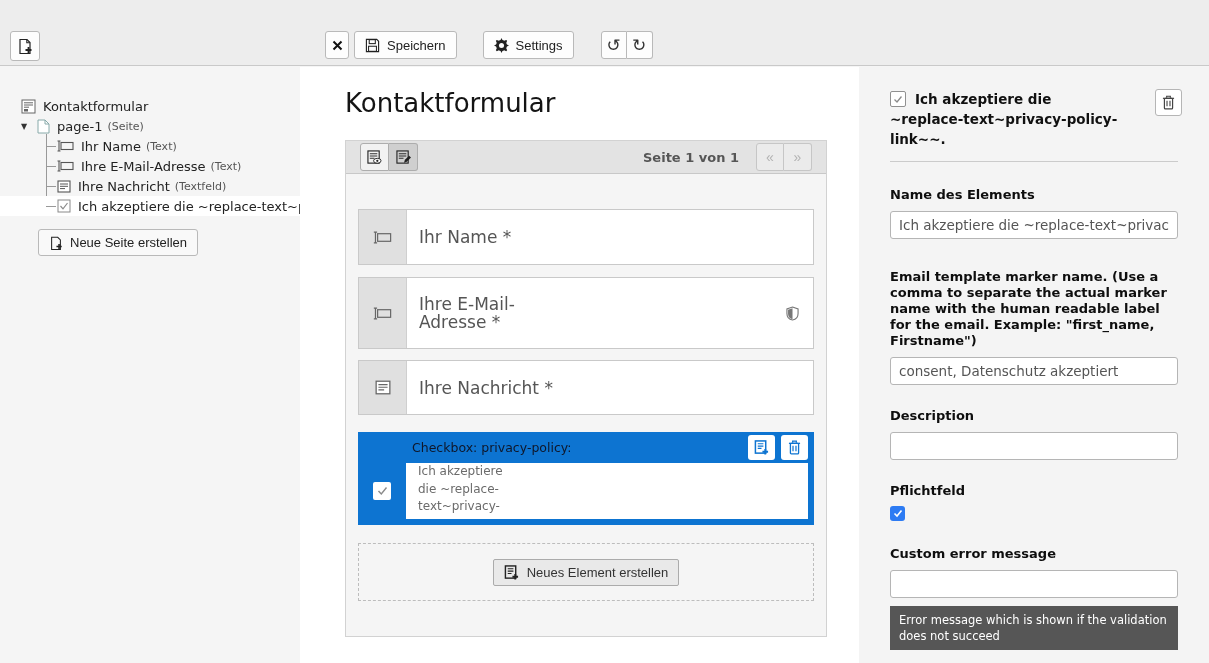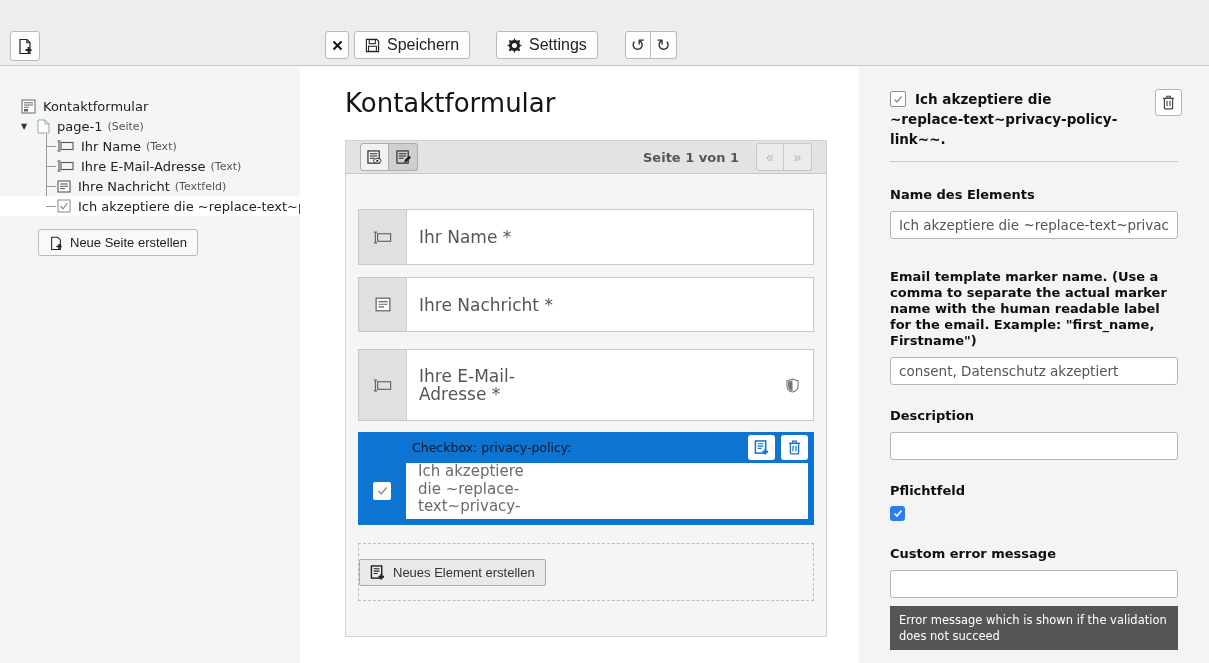--- a/index.html
+++ b/index.html
@@ -10,21 +10,21 @@
     font-family:"DejaVu Sans","Liberation Sans",sans-serif;
     color:#222;
   }
   svg { display:block; }
 
   
   .toolbar { position:absolute; left:0; top:0; width:100%; height:66px;
              background:#ededed; border-bottom:1px solid #c9c9c9; }
   .btn { background:#fdfdfd; border:1px solid #b9b9b9; border-radius:3px;
          display:inline-flex; align-items:center; gap:7px; height:28px;
-         padding:0 10px; font-size:16px; color:#222; cursor:default; }
+         padding:0 10px; font-size:13px; color:#222; cursor:default; }
   .new-form-btn { position:absolute; left:10px; top:31px; width:30px; height:30px;
                   justify-content:center; padding:0; }
   .toolbar-center { position:absolute; left:325px; top:31px; display:flex; align-items:center; }
   .close-btn { width:24px; justify-content:center; padding:0; }
   .save-btn { margin-left:5px; }
   .settings-btn { margin-left:26px; }
   .undo-redo { display:flex; margin-left:27px; }
   .undo-btn, .redo-btn { width:26px; justify-content:center; padding:0;
                          font-size:17px; color:#333; }
   .undo-btn { border-radius:3px 0 0 3px; }
@@ -87,25 +87,25 @@
   .sel-header { height:31px; display:flex; align-items:center; padding-left:54px; }
   .sel-title { color:#0f172a; font-weight:normal; font-size:12.5px; }
   .sel-actions { margin-left:auto; display:flex; gap:6px; }
   .sel-action-btn { width:27px; height:25px; background:#fff; border:none; border-radius:3px;
                     display:flex; align-items:center; justify-content:center; }
   .sel-body { display:flex; height:56px; }
   .sel-check-col { width:48px; flex:none; display:flex; align-items:center; justify-content:center; }
   .sel-checkbox { width:18px; height:18px; background:#fff; border-radius:2px;
                   display:flex; align-items:center; justify-content:center; }
   .sel-content { flex:1; background:#fff; overflow:hidden; padding-left:12px;
-                 font-size:15px; color:#6b6b6b; line-height:17.5px; }
+                 font-size:12px; color:#6b6b6b; line-height:17.5px; }
   .sel-content .line:first-child { margin-top:-4px; }
 
   .dashed-zone { border:1px dashed #bdbdbd; height:58px; display:flex;
-                 align-items:center; }
+                 align-items:center; justify-content:center; }
   .new-element-btn { background:#e9e9e9; border:1px solid #ababab; border-radius:2px;
                      height:27px; font-size:13px; color:#333; display:inline-flex;
                      align-items:center; gap:8px; padding:0 10px; }
 
   
   .sidebar-right { position:absolute; left:859px; right:0; top:67px; bottom:0;
                    background:#f4f4f4; padding:22px 31px 0; font-size:13px; }
   .insp-header { position:relative; min-height:44px; padding-right:56px; }
   .insp-checkbox { float:left; width:16px; height:16px; background:#fff;
                    border:1px solid #909090; border-radius:2px; margin:2px 9px 2px 0;
@@ -301,53 +301,53 @@
                 <path d="M2 1v10" stroke="#666" stroke-width="1.1"></path>
                 <path d="M0.5 1h3M0.5 11h3" stroke="#666" stroke-width="1.1"></path>
               </svg>
           </span>
         </div>
         <div class="row-label">
             <span>Ihr Name *</span>
           </div>
       </div>
 
-      <div class="form-row row-h55">
-        <div class="row-handle">
-          <span>
-            <svg width="16" height="15" viewBox="0 0 14 13">
-                <rect x="1" y="1" width="12" height="11" fill="#fff" stroke="#666" stroke-width="1.1"></rect>
-                <path d="M3 4h8M3 6.3h8M3 8.6h5" stroke="#666"></path>
-              </svg>
-          </span>
-        </div>
-        <div class="row-label">
-            <span>Ihre Nachricht *</span>
-          </div>
-      </div>
-
       <div class="form-row row-h72">
         <div class="row-handle">
           <span>
             <svg width="19" height="13" viewBox="0 0 17 12">
                 <rect x="4" y="2.5" width="12" height="7" fill="none" stroke="#666" stroke-width="1.1"></rect>
                 <path d="M2 1v10" stroke="#666" stroke-width="1.1"></path>
                 <path d="M0.5 1h3M0.5 11h3" stroke="#666" stroke-width="1.1"></path>
               </svg>
           </span>
         </div>
         <div class="row-label">
             <span class="wrap-narrow">Ihre E-Mail-Adresse *</span>
           </div>
         <span class="row-shield">
           <svg width="13" height="15" viewBox="0 0 14 16">
               <path d="M7 1l6 2v5c0 4-2.7 6.5-6 7-3.3-.5-6-3-6-7V3z" fill="none" stroke="#777" stroke-width="1.2"></path>
               <path d="M7 2.3L2.2 3.9v4.3c0 3.2 2 5.3 4.8 5.9z" fill="#777"></path>
             </svg>
         </span>
+      </div>
+
+      <div class="form-row row-h55">
+        <div class="row-handle">
+          <span>
+            <svg width="16" height="15" viewBox="0 0 14 13">
+                <rect x="1" y="1" width="12" height="11" fill="#fff" stroke="#666" stroke-width="1.1"></rect>
+                <path d="M3 4h8M3 6.3h8M3 8.6h5" stroke="#666"></path>
+              </svg>
+          </span>
+        </div>
+        <div class="row-label">
+            <span>Ihre Nachricht *</span>
+          </div>
       </div>
 
       <div class="form-row selected">
         <div class="sel-header">
           <span class="sel-title">Checkbox: privacy-policy:</span>
           <div class="sel-actions">
             <button class="sel-action-btn">
               <span>
                 <svg width="15" height="15" viewBox="0 0 16 16">
                     <rect x="1.5" y="1" width="11" height="13" fill="none" stroke="#0d74d1" stroke-width="1.6"></rect>

